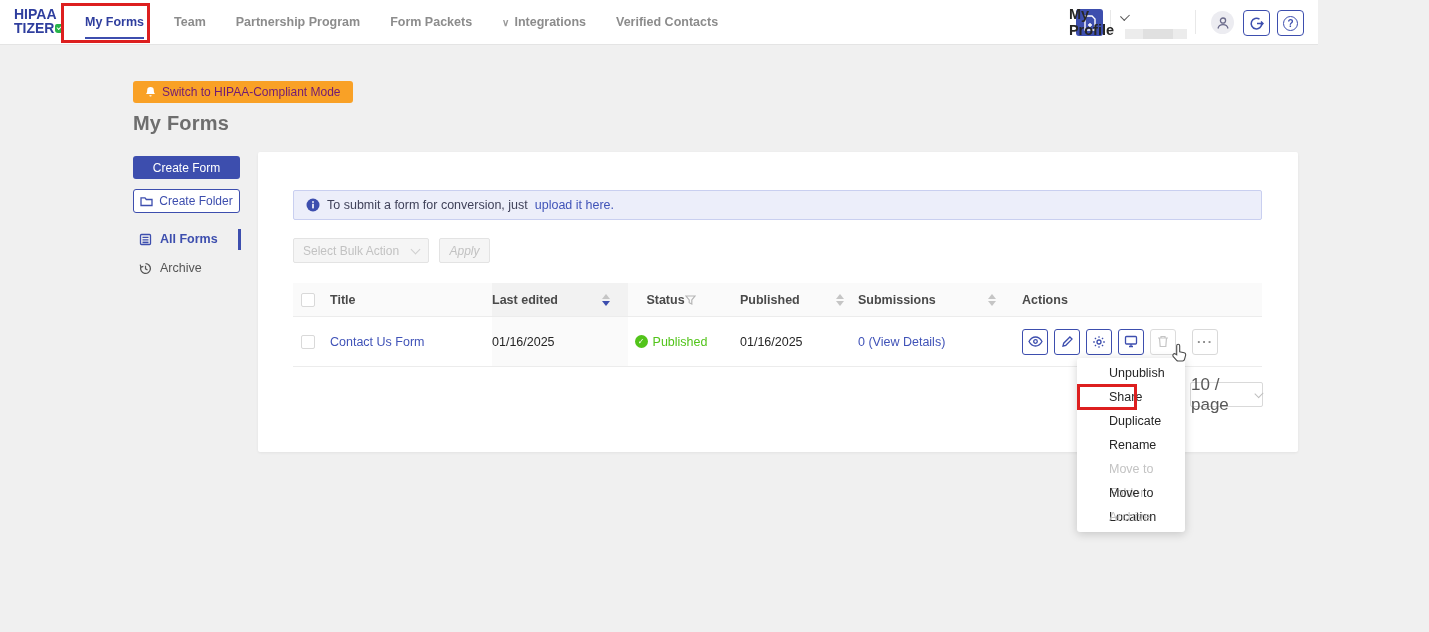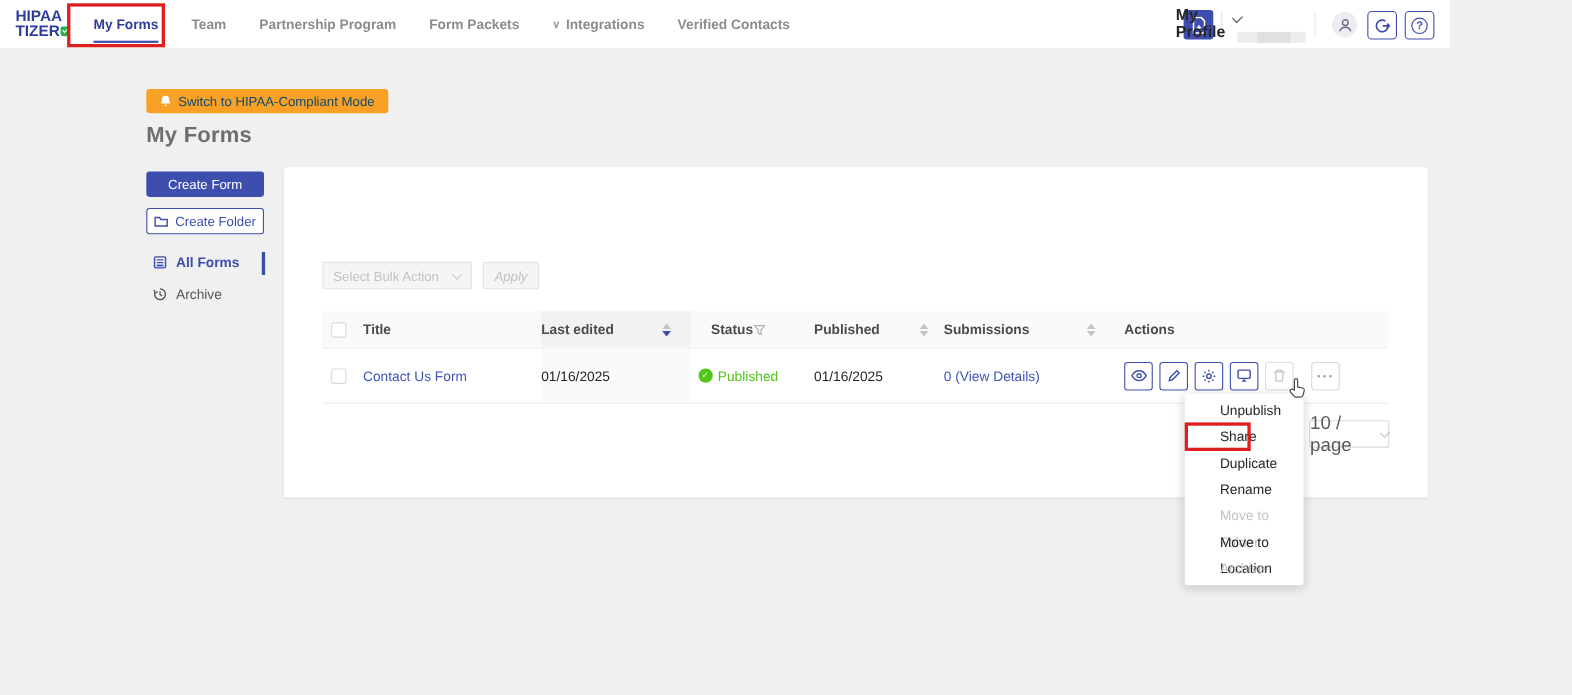--- a/index.html
+++ b/index.html
@@ -24,31 +24,31 @@
   .hdr-divider { position:absolute; top:10px; width:1px; height:24px; background:#e8e8e8; }
   .profile { position:absolute; right:190px; top:6px; font-size:14.5px; font-weight:bold; color:#262626; cursor:pointer; display:flex; align-items:flex-start; gap:6px; }
   .profile .chev { margin-top:6px; width:8px; height:8px; border-right:1.5px solid #555; border-bottom:1.5px solid #555; transform:rotate(45deg); }
   .profile-bar { position:absolute; right:131px; top:29px; width:62px; height:10px; background:#ececec; }
   .profile-bar:after { content:""; position:absolute; left:18px; top:0; width:30px; height:10px; background:#e0e0e0; }
   .avatar { position:absolute; right:84px; top:11px; width:23px; height:23px; border-radius:50%; background:#ececf1; display:flex; align-items:center; justify-content:center; cursor:pointer; }
   .sq-btn { position:absolute; top:10px; width:27px; height:26px; border:1.5px solid #3d4eae; border-radius:4px; background:#fff; display:flex; align-items:center; justify-content:center; cursor:pointer; }
   .q-circle { width:15px; height:15px; border:1.5px solid #3d4eae; border-radius:50%; color:#3d4eae; font-size:10px; font-weight:bold; display:flex; align-items:center; justify-content:center; }
 
   
-  .switch-btn { position:absolute; left:133px; top:81px; height:22px; background:#f9a126; color:#0c4a6e; font-size:12px; border:none; border-radius:3px; padding:0 12px; display:flex; align-items:center; gap:6px; cursor:pointer; font-family:inherit;justify-content:space-between; }
+  .switch-btn { position:absolute; left:133px; top:81px; height:22px; background:#f9a126; color:#701a75; font-size:12px; border:none; border-radius:3px; padding:0 12px; display:flex; align-items:center; gap:6px; cursor:pointer; font-family:inherit;justify-content:space-between; }
   .page-title { position:absolute; left:133px; top:112px; font-size:20px; color:#6e6e6e; font-weight:bold; letter-spacing:.2px; }
   .search-wrap { position:absolute; left:1116px; top:97px; display:flex; }
   .search-input { width:155px; height:25px; border:1px solid #d9d9d9; border-right:none; background:#fff; padding:0 8px; font-size:12px; color:#555; font-family:inherit; outline:none; }
   .search-input::placeholder { color:#c3c3c3; }
   .search-btn { width:26px; height:25px; border:1px solid #d9d9d9; background:#fff; display:flex; align-items:center; justify-content:center; cursor:pointer; }
 
   
   .create-form-btn { position:absolute; left:133px; top:156px; width:107px; height:23px; background:#3d4eae; color:#fff; border:none; border-radius:3px; font-size:12px; font-family:inherit; cursor:pointer; }
   .create-folder-btn { position:absolute; left:133px; top:189px; width:107px; height:24px; background:#fff; color:#3d4eae; border:1px solid #3d4eae; border-radius:3px; font-size:12px; font-family:inherit; cursor:pointer; display:flex; align-items:center; justify-content:center; gap:6px; }
-  .side-item { position:absolute; left:139px; display:flex; align-items:flex-start; gap:8px; font-size:12.5px; cursor:pointer; }
+  .side-item { position:absolute; left:139px; display:flex; align-items:center; gap:8px; font-size:12.5px; cursor:pointer; }
   .side-item.active { color:#3d4eae; font-weight:bold; }
   .side-item.plain { color:#555; }
   .side-active-bar { position:absolute; left:238px; top:229px; width:3px; height:21px; background:#3d4eae; }
 
   
   .card { position:absolute; left:258px; top:152px; width:1040px; height:300px; background:#fff; border-radius:2px; box-shadow:0 1px 3px rgba(0,0,0,.06); }
   .banner { position:absolute; left:35px; top:38px; width:969px; height:30px; background:#eceefa; border:1px solid #c9cff0; border-radius:2px; display:flex; align-items:center; padding-left:12px; font-size:12.5px; color:#40425a; gap:7px; }
   .banner a { color:#4053b8; text-decoration:none; cursor:pointer; }
   .bulk-row { position:absolute; left:35px; top:86px; display:flex; gap:10px; }
   .bulk-select { width:136px; height:25px; background:#f5f5f5; border:1px solid #e3e3e3; border-radius:2px; font-size:12px; color:#c2c2c2; display:flex; align-items:center; justify-content:space-between; padding:0 9px; }
@@ -212,20 +212,31 @@
           <path d="M6.5 1.6a4.9 4.9 0 1 1-4.7 3.5" fill="none" stroke="#555" stroke-width="1.3"></path>
           <path d="M1.2 2.6l.7 2.6 2.5-.8" fill="none" stroke="#555" stroke-width="1.2"></path>
           <path d="M6.5 3.8v3l2 1.2" fill="none" stroke="#555" stroke-width="1.2"></path>
         </svg>
     </span>
     <span>Archive</span>
   </div>
 
   <div class="card">
 
+    <div class="banner">
+      <span>
+        <svg width="14" height="14" viewBox="0 0 14 14">
+            <circle cx="7" cy="7" r="6.5" fill="#3d4eae"></circle>
+            <rect x="6.2" y="5.8" width="1.6" height="4.6" fill="#fff"></rect>
+            <rect x="6.2" y="3.2" width="1.6" height="1.6" fill="#fff"></rect>
+          </svg>
+      </span>
+      <span>To submit a form for conversion, just</span>
+      <a>upload it here.</a>
+    </div>
 
     <div class="bulk-row">
       <div class="bulk-select">
         <span>Select Bulk Action</span>
         <span class="chev"></span>
       </div>
       <button class="apply-btn" disabled="">Apply</button>
     </div>
 
     <div class="table">

